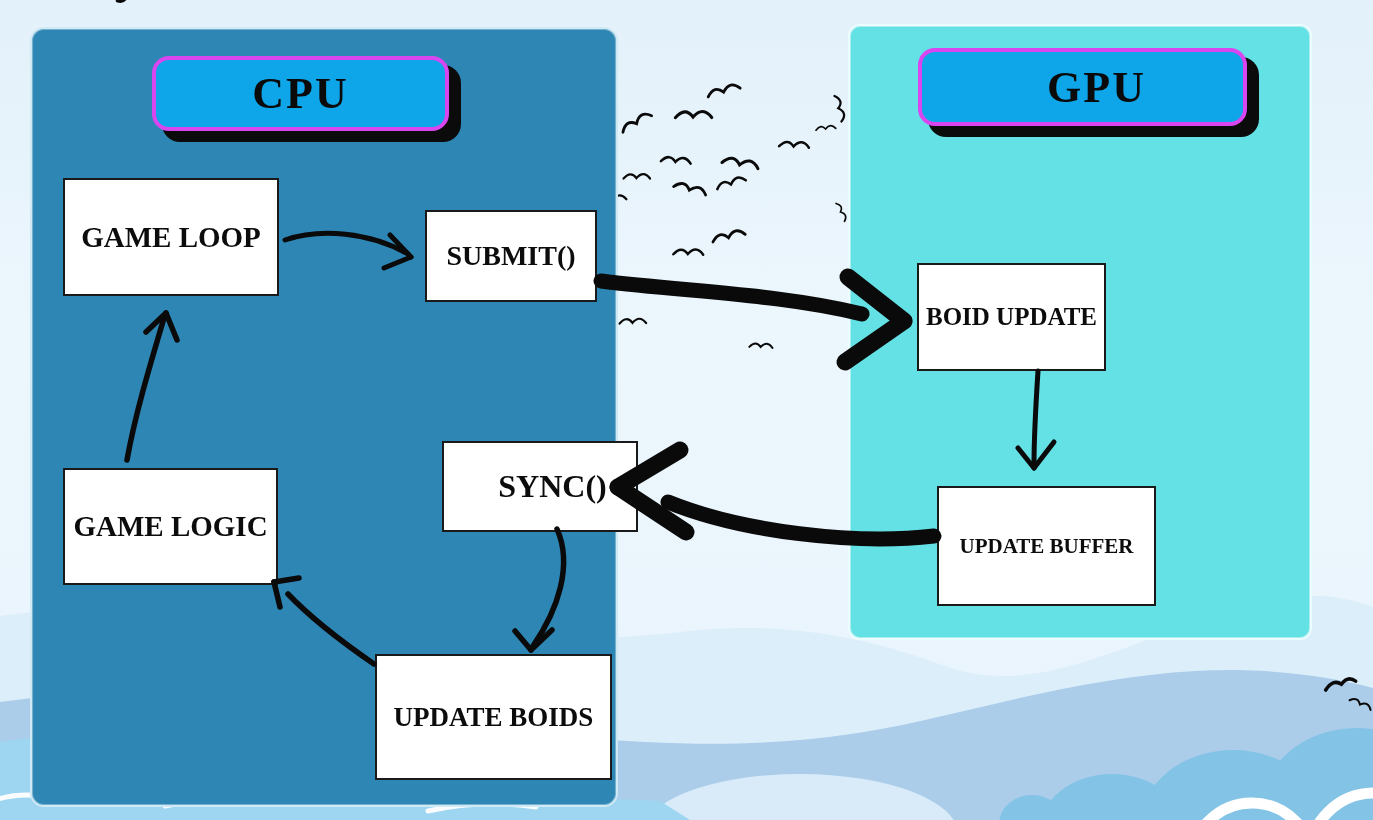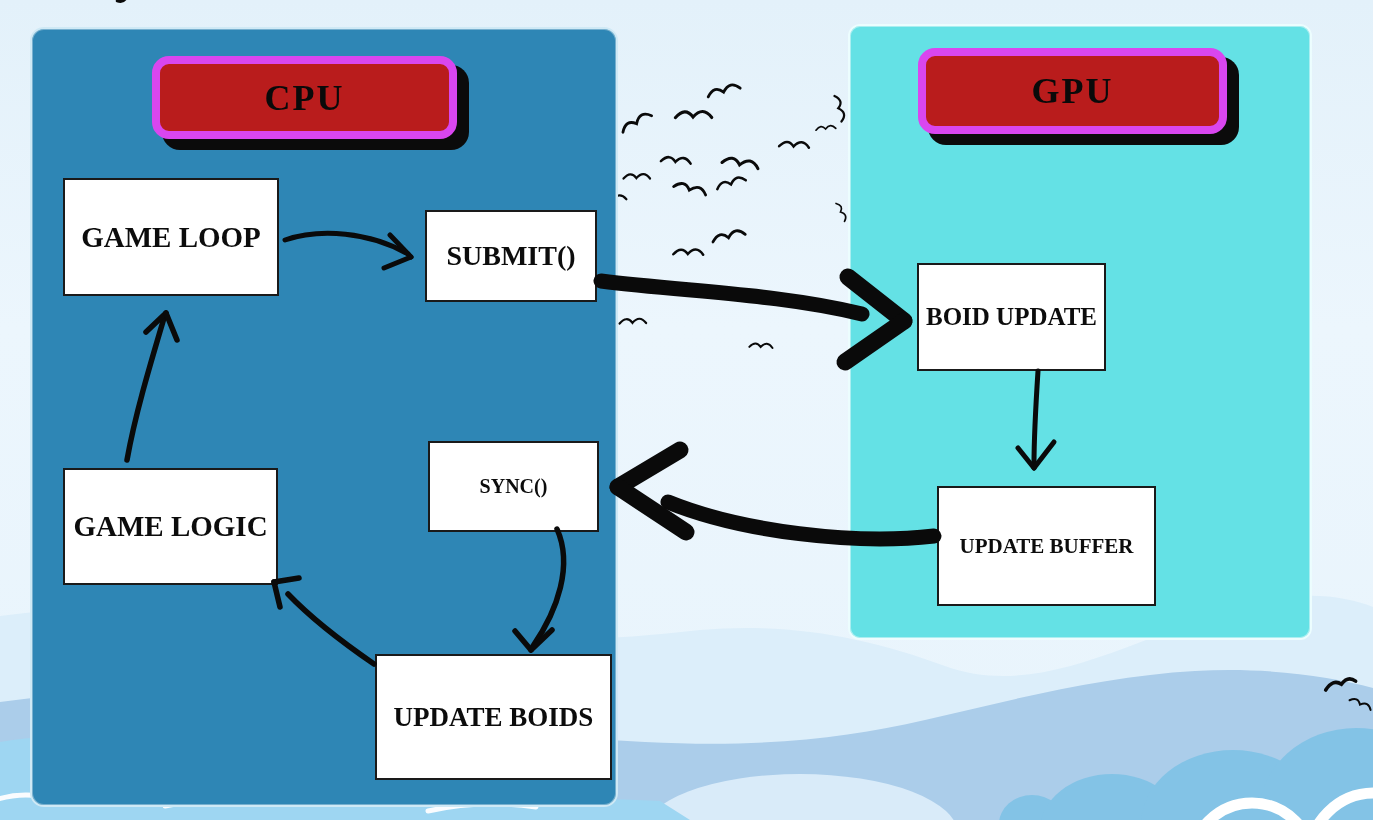--- a/index.html
+++ b/index.html
@@ -16,38 +16,38 @@
     left:30px;top:27px;width:584px;height:776px;
     background:#2e86b5;border:2px solid #cfe9f5;
     box-shadow:inset 0 0 0 1px rgba(255,255,255,.35);
   }
   .panel.gpu{
     left:848px;top:24px;width:460px;height:612px;border-radius:12px;
     background:#64e1e5;border:2px solid #ecfdfe;
     box-shadow:inset 0 0 0 1px rgba(255,255,255,.45);
   }
   .title-box{
-    position:absolute;z-index:2;background:#b91c1c;
-    border:8px solid #d946ef;border-radius:17px;
+    position:absolute;z-index:2;background:#0ea5e9;
+    border:4px solid #d946ef;border-radius:17px;
     box-shadow:11px 10px 0 1px #0b0b0b;
     display:flex;align-items:center;justify-content:center;
-    font-weight:bold;font-size:36px;letter-spacing:2px;color:#0a0a0a;
+    font-weight:bold;font-size:44px;letter-spacing:2px;color:#0a0a0a;
   }
   .title-box.cpu-title{left:152px;top:56px;width:289px;height:67px;}
-  .title-box.gpu-title{left:918px;top:48px;width:293px;height:70px;}
+  .title-box.gpu-title{left:918px;top:48px;width:293px;height:70px;padding-left:28px;}
   .node{
     position:absolute;z-index:2;background:#ffffff;
     border:2.5px solid #1a1a1a;
     display:flex;align-items:center;justify-content:center;
     font-weight:bold;color:#0c0c0c;text-align:center;
   }
   .node.game-loop{left:63px;top:178px;width:212px;height:114px;font-size:29px;}
   .node.submit{left:425px;top:210px;width:168px;height:88px;font-size:28px;}
   .node.boid-logic{left:917px;top:263px;width:185px;height:104px;font-size:25px;}
-  .node.sync{left:428px;top:441px;width:167px;height:87px;font-size:20px;}
+  .node.sync{left:442px;top:441px;width:167px;height:87px;font-size:32px;padding-left:25px;}
   .node.game-logic{left:63px;top:468px;width:211px;height:113px;font-size:29px;}
   .node.update-boids{left:375px;top:654px;width:233px;height:122px;font-size:27px;text-align:right;}
   .node.update-buffer{left:937px;top:478px;width:215px;height:116px;font-size:21px;margin-top:8px;}
 </style>
 </head>
 <body>
 
 <div class="stage">
 
   <svg class="scenery" width="1373" height="820" viewBox="0 0 1373 820">

